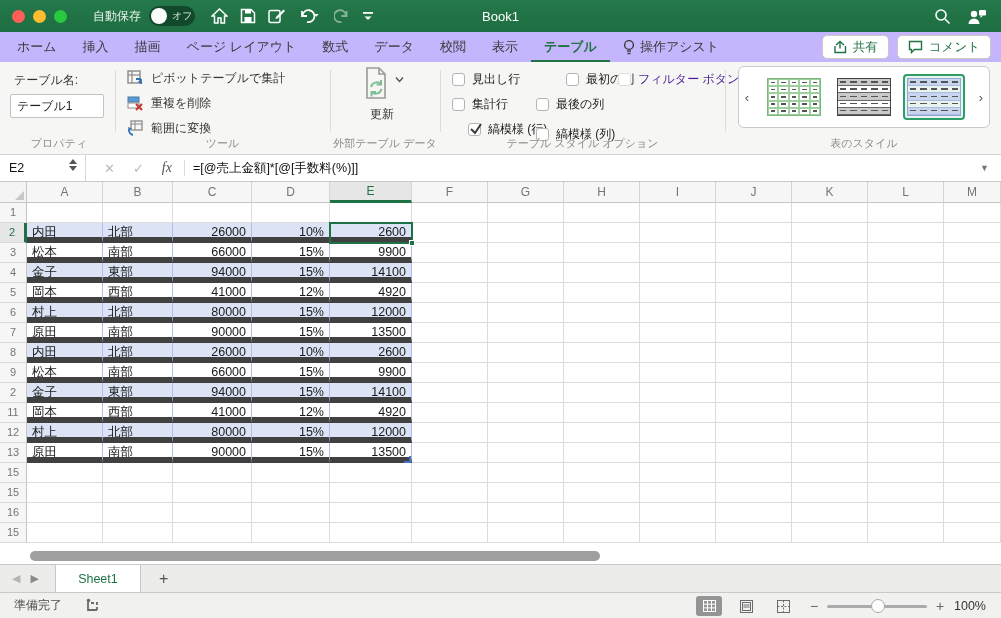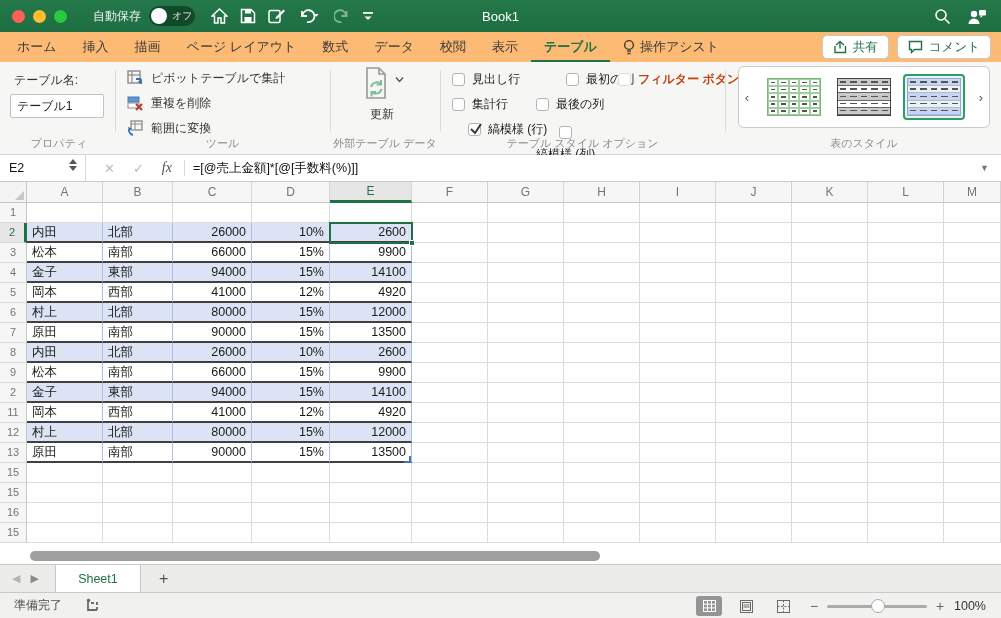--- a/index.html
+++ b/index.html
@@ -17,39 +17,39 @@
   .toggle .knob { width:16px; height:16px; border-radius:50%; background:#fdfdfd; margin-left:2px; }
   .toggle .state { color:#dcE9e0; font-size:10px; margin-left:5px; color:#d9e7dd; }
   .tb-icons { display:flex; align-items:center; gap:12px; margin-left:16px; }
   .tb-ic { display:flex; align-items:center; }
   .tb-ic svg { display:block; }
   .dim { opacity:.45; }
   .tb-title { position:absolute; left:0; right:0; text-align:center; color:#fff; font-size:13px; pointer-events:none; }
   .tb-right { position:absolute; right:14px; top:0; height:32px; display:flex; align-items:center; gap:16px; }
 
   
-  .tabbar { position:absolute; left:0; top:32px; width:1001px; height:30px; background:#fdba74; display:flex; align-items:center; }
+  .tabbar { position:absolute; left:0; top:32px; width:1001px; height:30px; background:#c4b5fd; display:flex; align-items:center; }
   .rtabs { display:flex; align-items:center; height:30px; margin-left:4px; }
   .rtab { padding:0 13px; height:30px; line-height:30px; font-size:13px; color:#3a3a3a; white-space:nowrap; display:flex; align-items:center; gap:5px; }
   .rtab.active { color:#217346; font-weight:bold; box-shadow:inset 0 -2px 0 #217346; }
   .tab-actions { position:absolute; right:10px; top:3px; display:flex; gap:8px; }
   .act-btn { display:flex; align-items:center; gap:6px; height:24px; padding:0 10px; background:#fff; border:1px solid #c9c9c7; border-radius:5px; color:#217346; font-size:12.5px; }
 
   
   .ribbon { position:absolute; left:0; top:62px; width:1001px; height:93px; background:#f6f6f4; border-bottom:1px solid #d5d5d3; }
   .rsep { position:absolute; top:8px; width:1px; height:62px; background:#dcdcda; }
   .gcap { position:absolute; top:74px; font-size:11px; color:#8b8b8b; text-align:center; white-space:nowrap; }
   .tname-label { position:absolute; left:14px; top:10px; color:#333; }
   .tname-input { position:absolute; left:10px; top:32px; width:94px; height:24px; border:1px solid #c3c3c1; border-radius:2px; background:#fff; font-size:12px; padding:0 6px; font-family:inherit; color:#222; }
   .toolbtn { position:absolute; display:flex; align-items:center; gap:7px; color:#333; white-space:nowrap; }
   .bigbtn { position:absolute; display:flex; flex-direction:column; align-items:center; color:#333; text-align:center; }
   .cbx-row { position:absolute; display:flex; align-items:center; gap:7px; white-space:nowrap; }
   .cbx { width:13px; height:13px; background:#fff; border:1px solid #b4b4b2; border-radius:3px; position:relative; }
   .cbx.on svg { position:absolute; left:-1px; top:-3px; }
-  .cbx-row.disabled { color:#c2410c;font-weight:bold; }
+  .cbx-row.disabled { color:#4c1d95; }
   .cbx-row.disabled .cbx { border-color:#dddddb; }
   .gallery { position:absolute; left:738px; top:4px; width:252px; height:62px; background:#fff; border:1px solid #c9c9c7; border-radius:6px; display:flex; align-items:center; }
   .gal-arrow { width:16px; text-align:center; color:#555; font-size:13px; }
   .gal-items { display:flex; gap:8px; flex:1; justify-content:center; }
   .stylebox { width:62px; height:46px; padding:2px; border:2px solid transparent; border-radius:4px; }
   .stylebox.sel { border-color:#2e9e68; background:#eaf4ee; }
   .sprev { width:100%; height:100%; display:flex; flex-direction:column; }
   .sprev .srow { flex:1; display:flex; }
   .sprev .scell { flex:1; position:relative; }
   .sprev .scell::after { content:""; position:absolute; left:2px; right:2px; top:50%; height:1.5px; margin-top:-1px; background:#555; }
@@ -82,21 +82,21 @@
   .corner { background:#f4f4f4; border-right:1px solid #c6c6c6; border-bottom:1px solid #c6c6c6; position:relative; }
   .corner::after { content:""; position:absolute; right:2px; bottom:2px; border-left:9px solid transparent; border-bottom:9px solid #c7c7c7; }
   .colhdr { background:#f6f6f6; border-right:1px solid #d4d4d4; border-bottom:1px solid #c6c6c6; color:#757575; font-size:12px; text-align:center; line-height:20px; }
   .colhdr.sel { background:#e6e6e6; color:#217346; border-bottom:3px solid #1e7145; line-height:18px; }
   .grow { display:flex; height:20px; }
   .rowhdr { background:#f6f6f6; border-right:1px solid #c6c6c6; border-bottom:1px solid #d9d9d9; color:#757575; font-size:11px; text-align:center; line-height:19px; }
   .rowhdr.sel { background:#e6e6e6; color:#217346; border-right:3px solid #1e7145; }
   .cell { background:#fff; border-right:1px solid #dcdcdc; border-bottom:1px solid #dcdcdc; font-size:12.5px; line-height:19px; color:#1a1a1a; overflow:hidden; white-space:nowrap; }
   .cell.al { padding-left:5px; text-align:left; }
   .cell.ar { padding-right:5px; text-align:right; }
-  .cell.tcell { border-right:1px solid #aebfe3; border-bottom:2px solid #404040; }
+  .cell.tcell { border-right:1px solid #aebfe3; border-bottom:6px solid #404040; }
   .cell.banded { background:#dce3f5; }
   .sel-overlay { position:absolute; border:2px solid #1e7145; pointer-events:none; }
   .sel-overlay .handle { position:absolute; right:-4px; bottom:-4px; width:6px; height:6px; background:#1e7145; border:1px solid #fff; }
   .tbl-handle { position:absolute; width:7px; height:7px; border-right:2px solid #4472c4; border-bottom:2px solid #4472c4; }
   .hscroll { position:absolute; left:30px; top:369px; width:570px; height:10px; border-radius:5px; background:#9f9f9f; }
 
   
   .sheetbar { position:absolute; left:0; top:564px; width:1001px; height:28px; background:#ececea; border-top:1px solid #c9c9c7; display:flex; align-items:center; }
   .nav-ar { font-size:11px; margin-left:12px; }
   .nav-ar.prev { color:#b5b5b3; } .nav-ar.next { color:#8a8a88; margin-left:10px; }
@@ -325,21 +325,21 @@
           <span>縞模様 (行)</span>
         </div>
         <div class="cbx-row" style="left: 536px; top: 9px; margin-left: 30px;">
           <span class="cbx"></span>
           <span>最初の列</span>
         </div>
         <div class="cbx-row" style="left: 536px; top: 34px;">
           <span class="cbx"></span>
           <span>最後の列</span>
         </div>
-        <div class="cbx-row" style="left: 536px; top: 64px; flex-direction: column;">
+        <div class="cbx-row" style="left: 536px; top: 64px;">
           <span class="cbx"></span>
           <span>縞模様 (列)</span>
         </div>
         <div class="cbx-row disabled" style="left: 618px; top: 9px;">
           <span class="cbx"></span>
           <span>フィルター ボタン</span>
         </div>
       </div>
     <div class="gcap" style="left:440px;width:285px">テーブル スタイル オプション</div>
 

